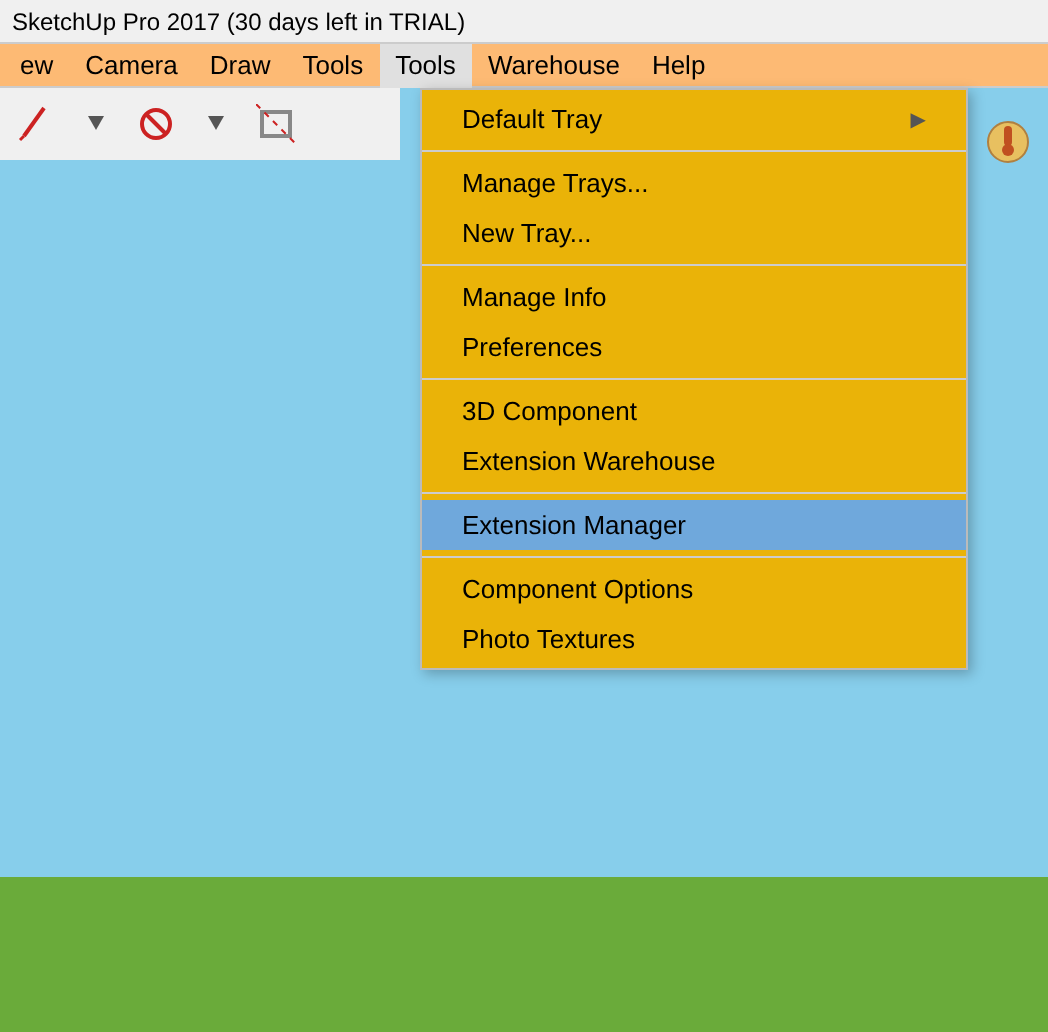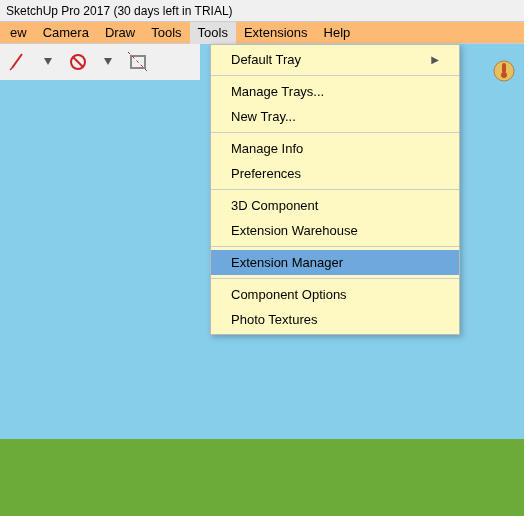--- a/index.html
+++ b/index.html
@@ -84,22 +84,22 @@
       justify-content: center;
       cursor: pointer;
       font-size: 14px;
     }
 
     
     .dropdown-menu {
       position: absolute;
       top: 44px;
       left: 210px;
-      width: 250px;
-      background: #fef9c3;
+      width: 274px;
+      background: #eab308;
       border: 1px solid #bbb;
       box-shadow: 2px 2px 6px rgba(0,0,0,0.25);
       z-index: 100;
       padding: 2px 0;
     }
 
     .dropdown-item {
       padding: 5px 20px;
       cursor: pointer;
       color: #000;
@@ -133,21 +133,21 @@
 <div class="title-bar">
   <span class="title-bar-text">SketchUp Pro 2017 (30 days left in TRIAL)</span>
 </div>
 
 <div class="menu-bar">
   <span class="menu-item">ew</span>
   <span class="menu-item">Camera</span>
   <span class="menu-item">Draw</span>
   <span class="menu-item">Tools</span>
   <span class="menu-item active">Tools</span>
-  <span class="menu-item">Extensions</span>
+  <span class="menu-item">Warehouse</span>
   <span class="menu-item">Help</span>
 </div>
 
 <div class="toolbar">
   <div class="tool-btn">
     <svg width="20" height="20" viewBox="0 0 20 20">
       <line x1="14" y1="2" x2="4" y2="16" stroke="#cc2222" stroke-width="2"></line>
       <line x1="4" y1="16" x2="2" y2="18" stroke="#cc2222" stroke-width="1.5"></line>
     </svg>
   </div>

